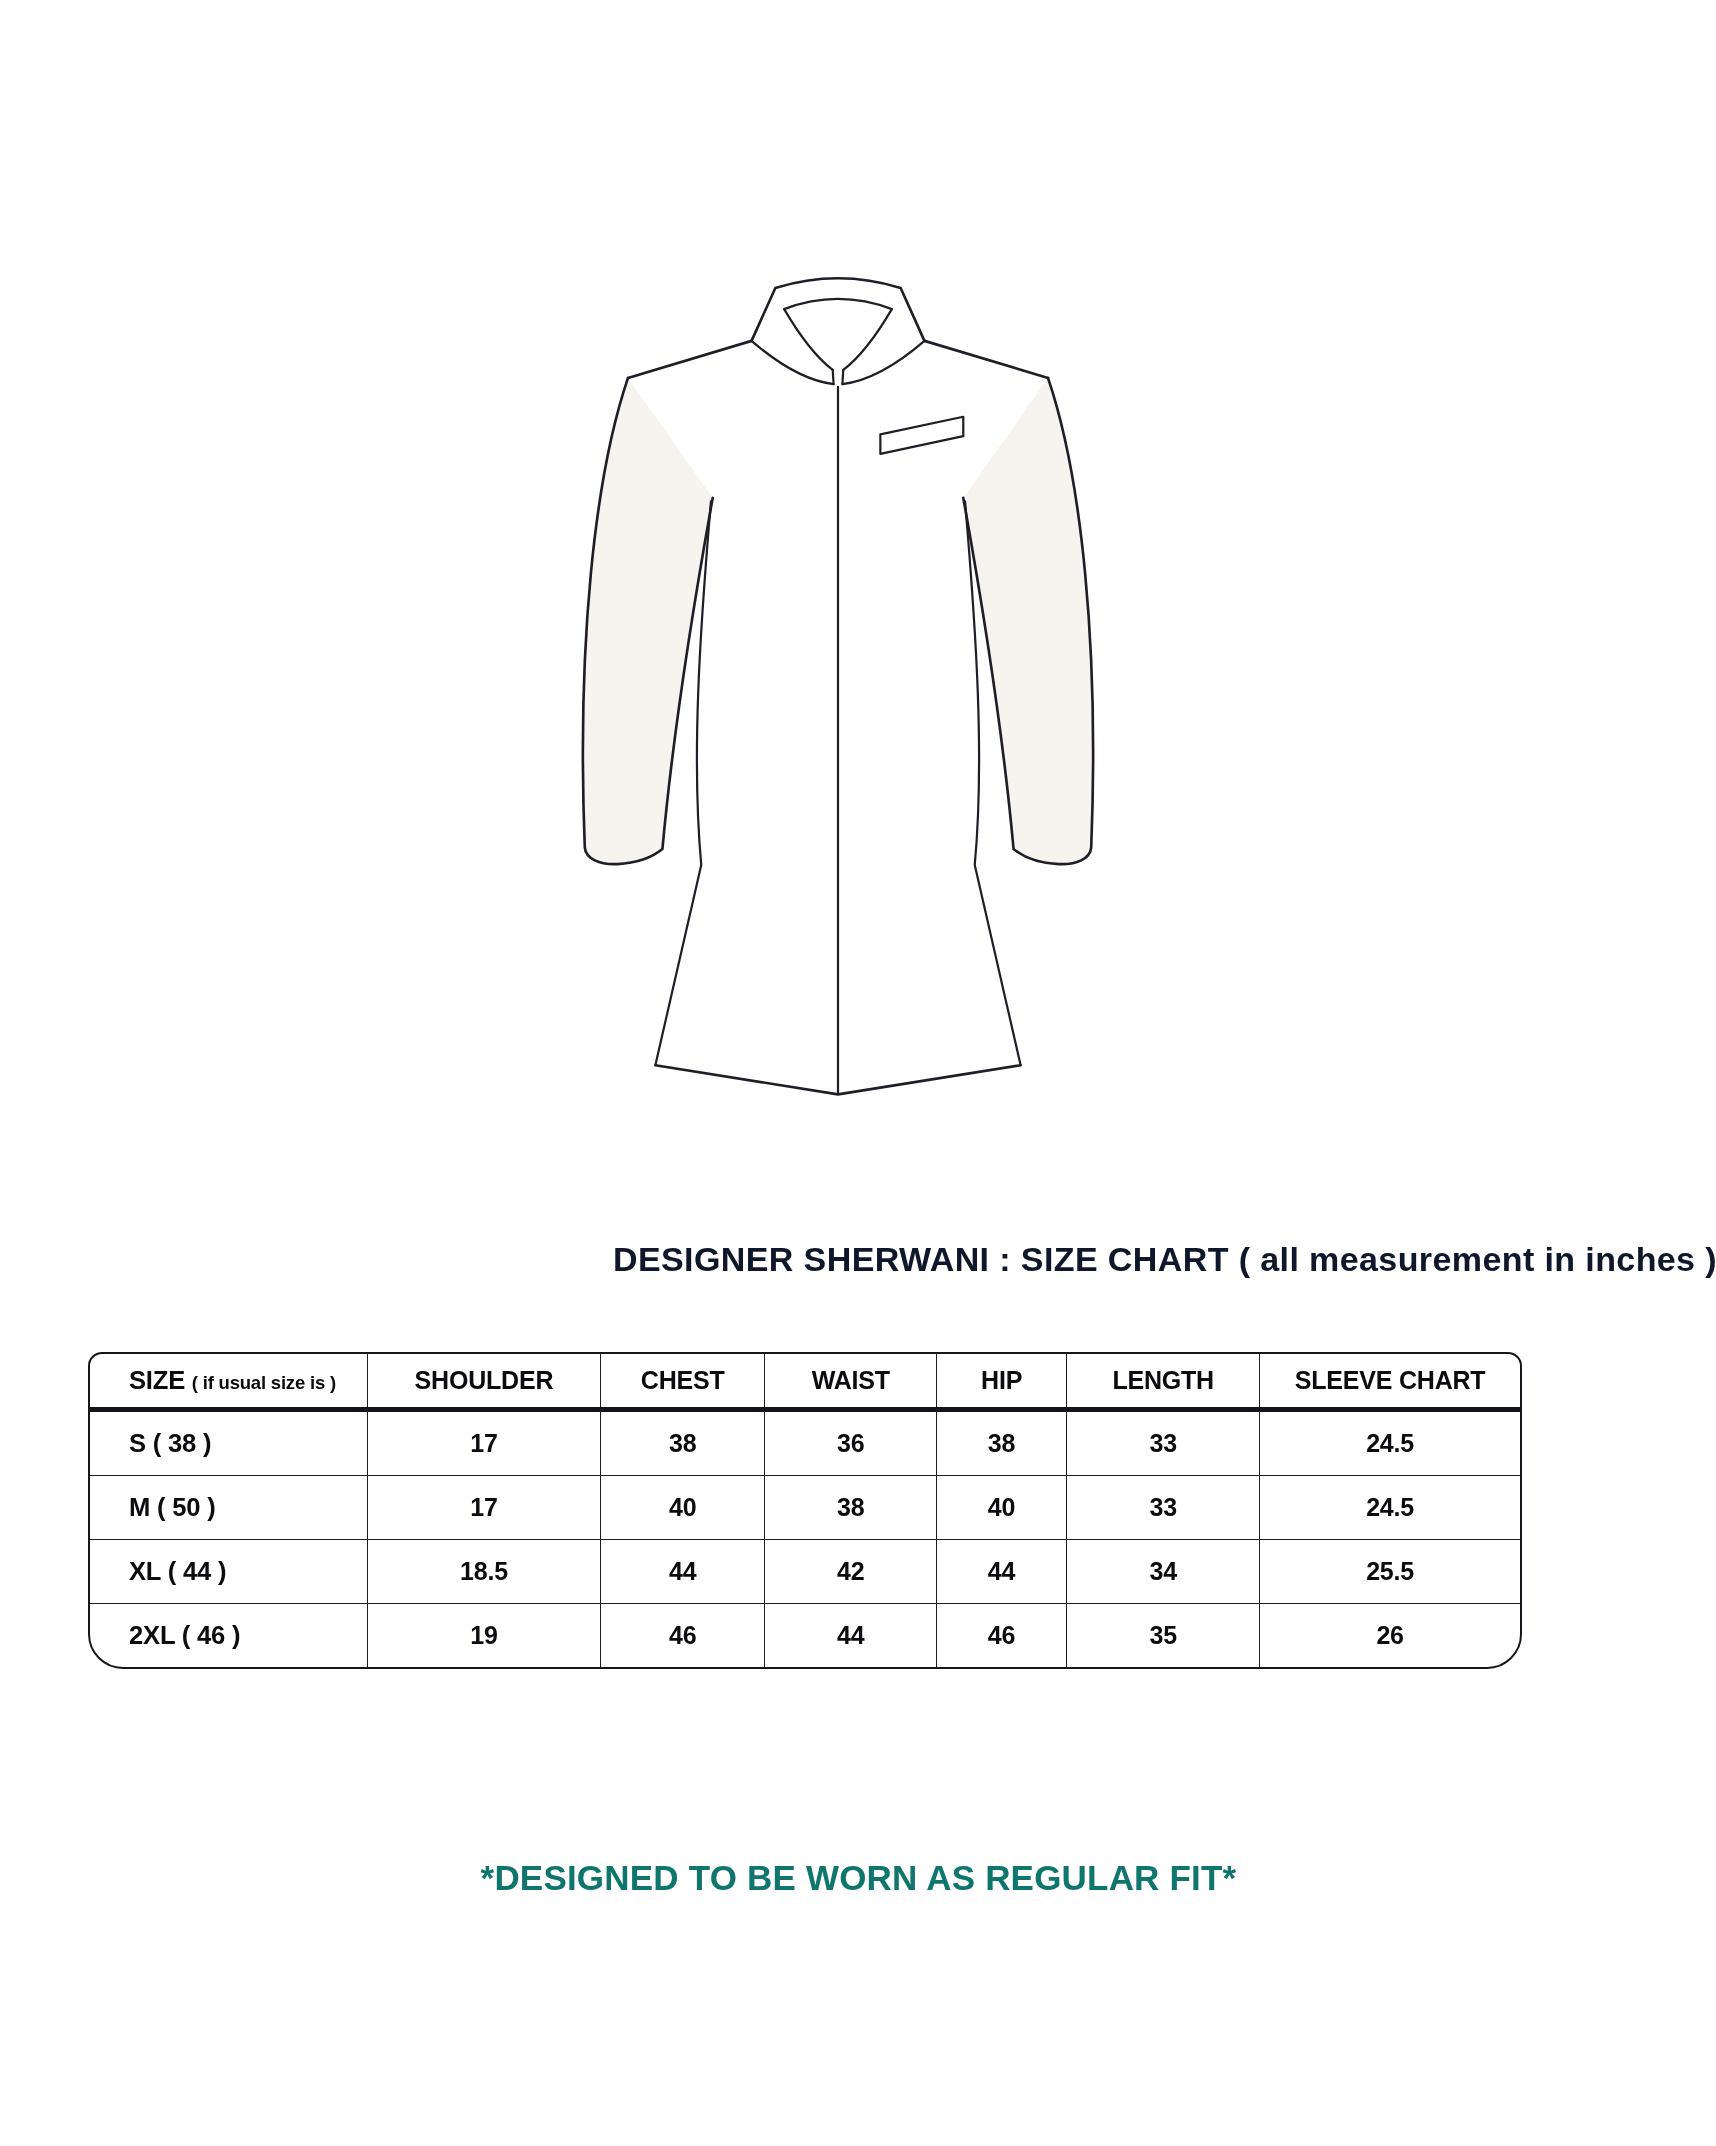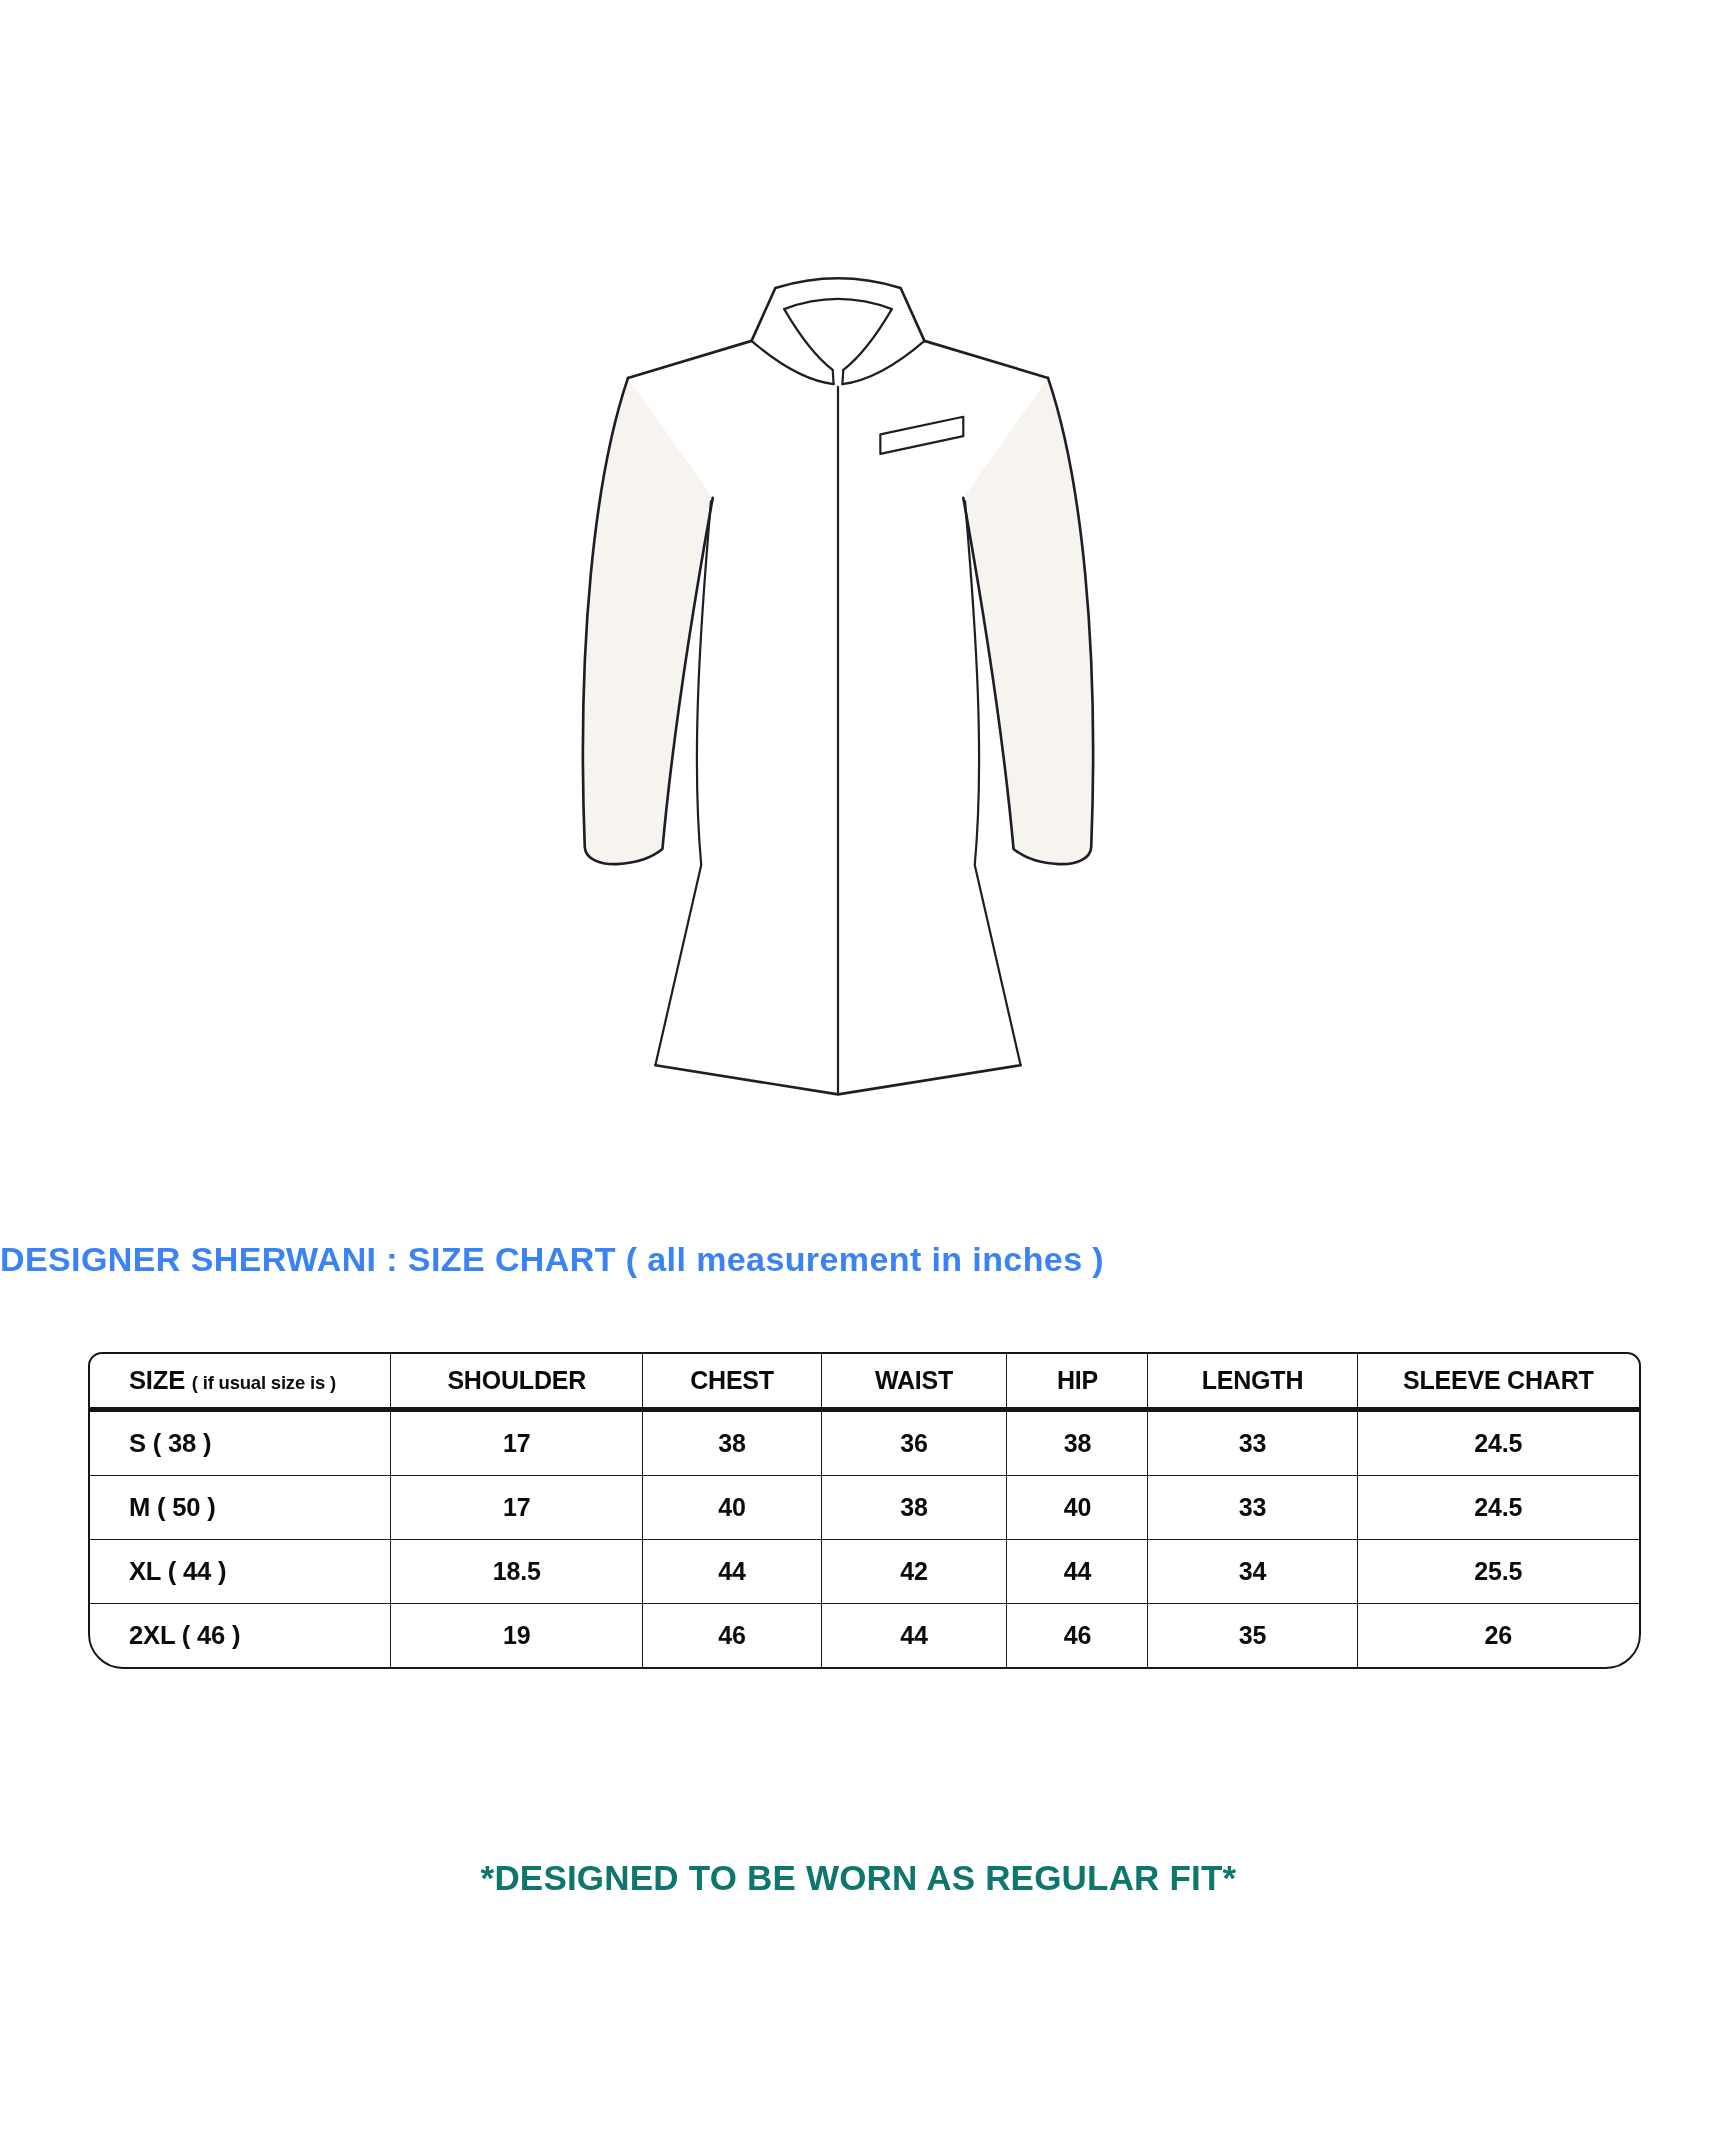--- a/index.html
+++ b/index.html
@@ -12,27 +12,27 @@
     overflow:hidden;
   }
   
   .garment-wrap{
     position:absolute;left:529px;top:265px;width:618px;height:847px;
   }
   .garment-wrap svg{width:100%;height:100%;display:block;}
   
   .chart-title{
     position:absolute;top:1240px;left:0;width:100%;
-    text-align:left;
+    text-align:right;
     font-size:34px;font-weight:bold;letter-spacing:0.4px;
-    color:#3b82f6;white-space:nowrap;
+    color:#0f172a;white-space:nowrap;
   }
   
   .size-table-wrap{
-    position:absolute;left:88px;top:1352px;width:1553px;
+    position:absolute;left:88px;top:1352px;width:1434px;
     border:2.6px solid #16161c;
     border-radius:14px 14px 35px 35px;
     overflow:hidden;
     background:#fff;
     box-sizing:border-box;
   }
   table{width:100%;border-collapse:collapse;table-layout:fixed;}
   th,td{
     border-right:1.8px solid #1b1b22;
     padding:0;margin:0;

